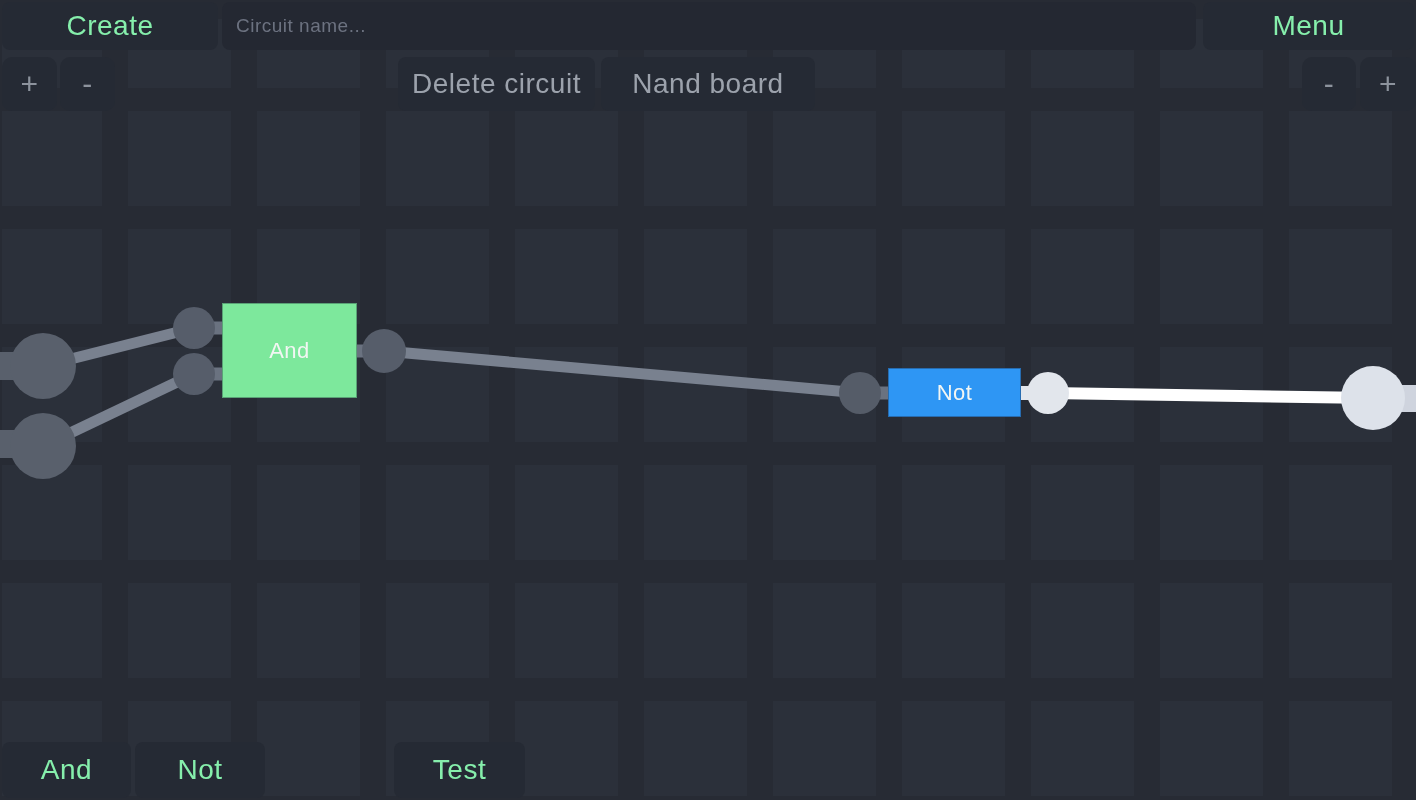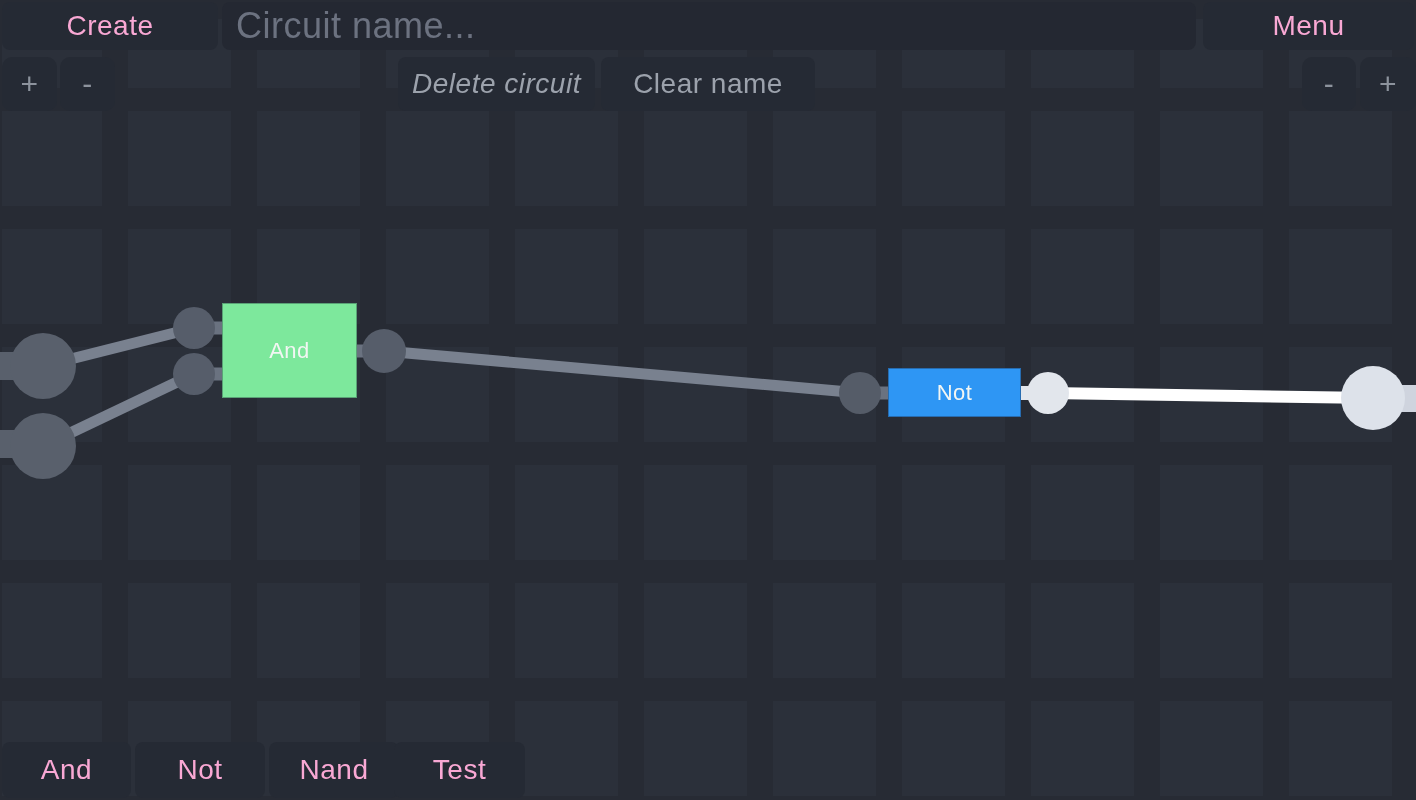--- a/index.html
+++ b/index.html
@@ -8,37 +8,37 @@
     position:relative;width:1416px;height:800px;overflow:hidden;
     background-color:#2b303a;
     background-image:
       repeating-linear-gradient(0deg, #272b34 0px 23px, transparent 23px 118px),
       repeating-linear-gradient(90deg, #272b34 0px 26px, transparent 26px 129px);
     background-position:0 19px, 102px 0;
   }
   .btn{
     position:absolute;display:flex;align-items:center;justify-content:center;
     background:#252a34;border:none;border-radius:8px;
-    color:#f9a8d4;font-size:28px;letter-spacing:0.5px;cursor:pointer;padding:0;
+    color:#86efac;font-size:28px;letter-spacing:0.5px;cursor:pointer;padding:0;
   }
   .btn.dim{color:#9ca2ac;}
   .btn.zoom{border-radius:10px;color:#8d939d;font-size:30px;}
   .name-input{
     position:absolute;left:222px;top:2px;width:974px;height:48px;
     background:#242832;border:none;border-radius:8px;outline:none;
-    color:#c7cad0;font-size:36px;padding:0 14px;letter-spacing:0.5px;
+    color:#c7cad0;font-size:19px;padding:0 14px;letter-spacing:0.5px;
   }
   .name-input::placeholder{color:#6c7280;opacity:1;}
   
   .btn-create{left:2px;top:2px;width:216px;height:48px;}
   .btn-menu{left:1203px;top:2px;width:211px;height:48px;text-align:right;}
   
   .btn-zoom-in-left{left:2px;top:57px;width:55px;height:54px;}
   .btn-zoom-out-left{left:60px;top:57px;width:55px;height:54px;}
-  .btn-delete{left:398px;top:57px;width:197px;height:54px;font-style:italic;}
+  .btn-delete{left:398px;top:57px;width:197px;height:54px;}
   .btn-clear{left:601px;top:57px;width:214px;height:54px;}
   .btn-open{left:821px;top:57px;width:193px;height:54px;}
   .btn-zoom-out-right{left:1302px;top:57px;width:54px;height:54px;}
   .btn-zoom-in-right{left:1360px;top:57px;width:56px;height:54px;}
   
   .btn-pal-and{left:2px;top:742px;width:129px;height:56px;}
   .btn-pal-not{left:135px;top:742px;width:130px;height:56px;}
   .btn-pal-nand{left:269px;top:742px;width:130px;height:56px;}
   .btn-pal-test{left:394px;top:742px;width:131px;height:56px;}
   
@@ -92,23 +92,22 @@
   </div>
 
   <button class="btn btn-create chrome">Create</button>
   <input class="name-input chrome" type="text" placeholder="Circuit name..." style="">
   <button class="btn btn-menu chrome">Menu</button>
 
   <button class="btn zoom btn-zoom-in-left chrome">+</button>
   <button class="btn zoom btn-zoom-out-left chrome">-</button>
 
   <button class="btn dim btn-delete chrome">Delete circuit</button>
-  <button class="btn dim btn-clear chrome">Clear name</button>
+  <button class="btn dim btn-clear chrome">Nand board</button>
 
   <button class="btn zoom btn-zoom-out-right chrome">-</button>
   <button class="btn zoom btn-zoom-in-right chrome">+</button>
 
   <button class="btn btn-pal-and chrome">And</button>
   <button class="btn btn-pal-not chrome">Not</button>
-  <button class="btn btn-pal-nand chrome">Nand</button>
   <button class="btn btn-pal-test chrome">Test</button>
 
 </div>
 
 </body></html>

